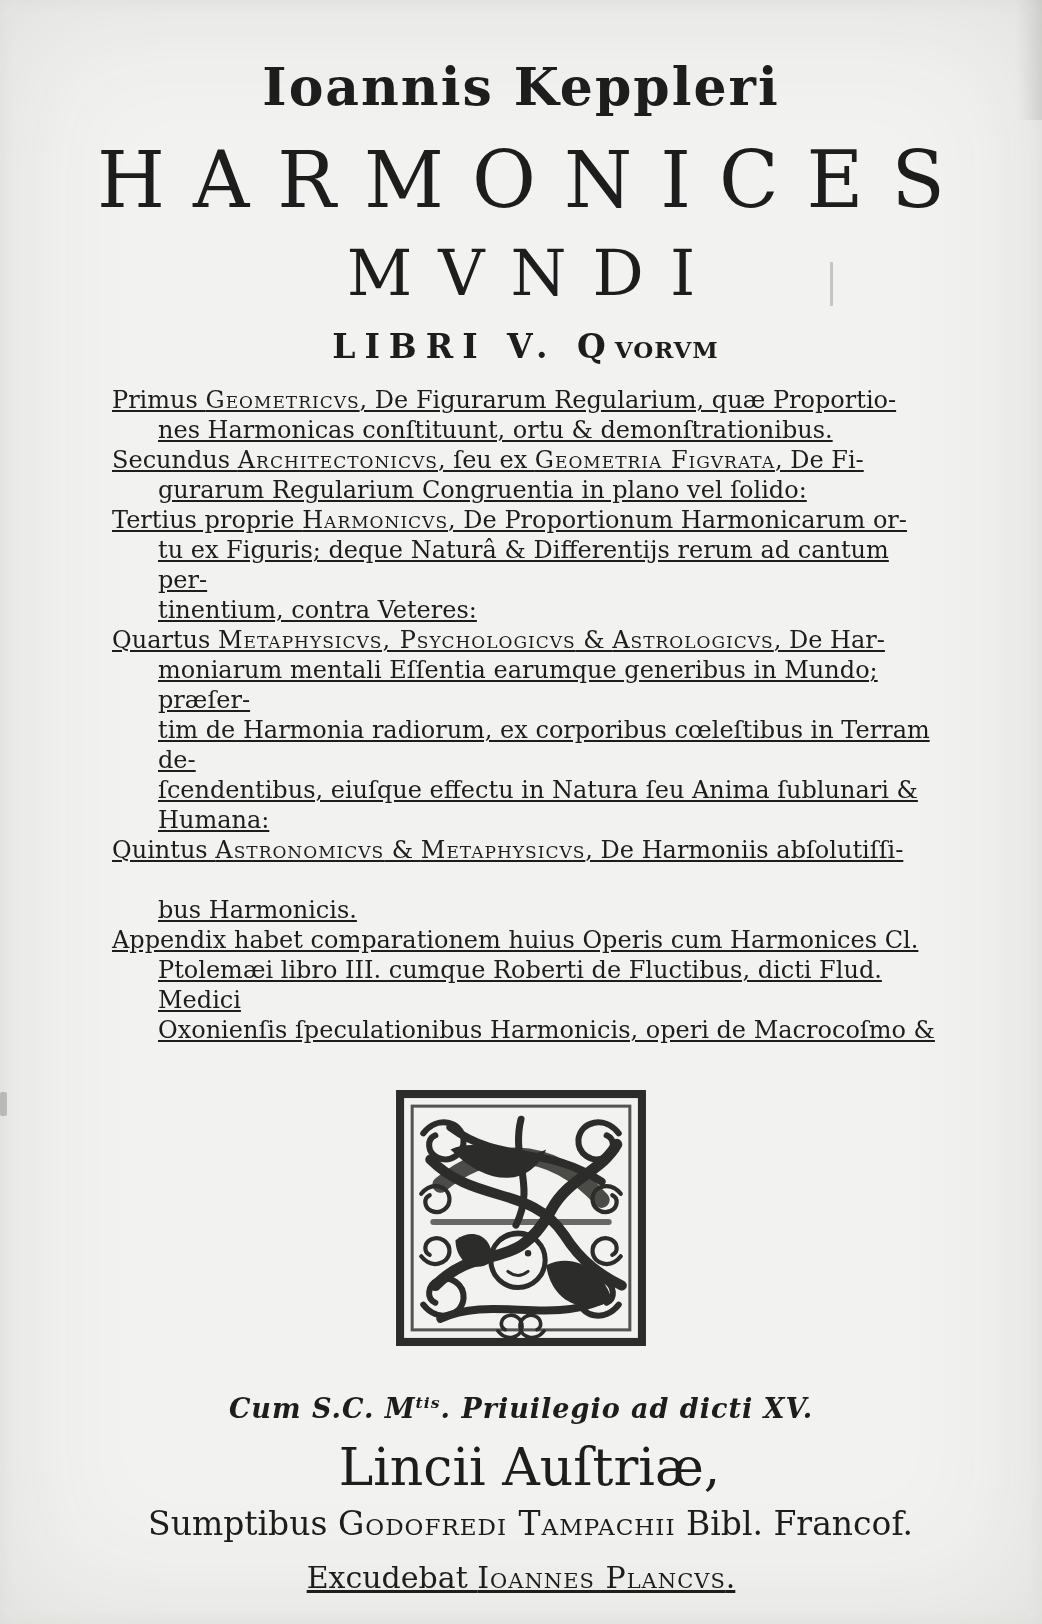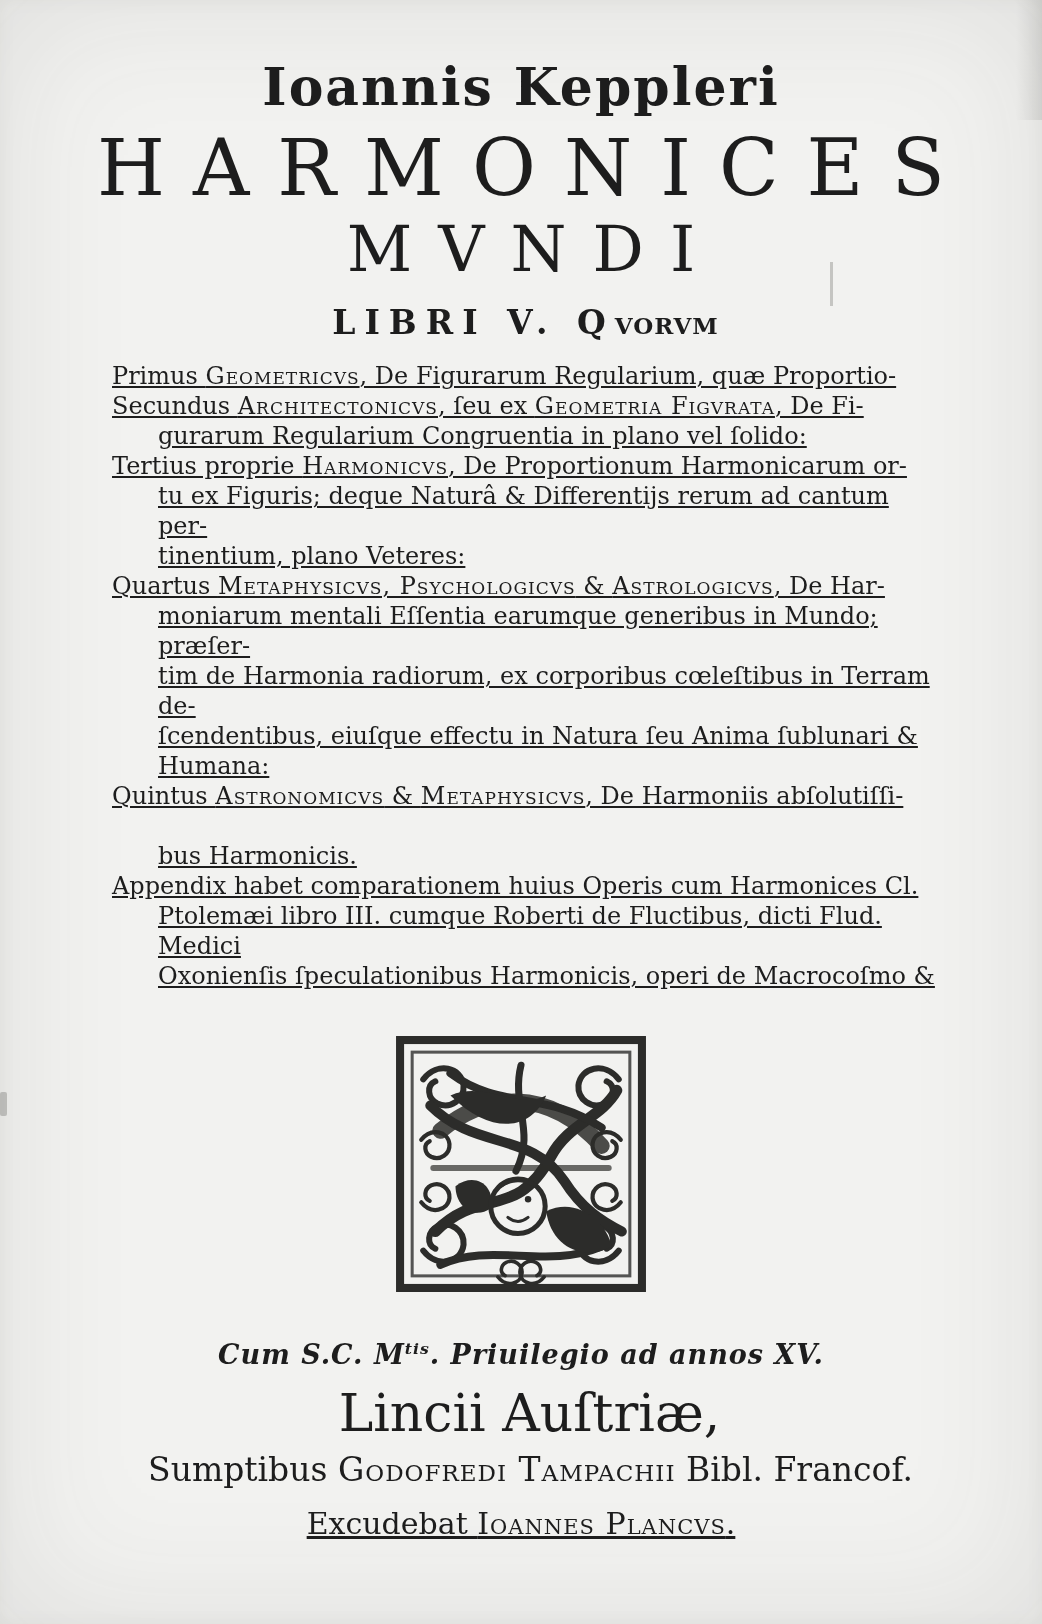--- a/index.html
+++ b/index.html
@@ -12,21 +12,21 @@
     color:#1d1d1d;
     overflow:hidden;
   }
   .sc{font-variant:small-caps;letter-spacing:1px;}
   .author{
     text-align:center;font-size:52px;line-height:1.1;
     margin:0;padding-top:58px;letter-spacing:2px;
   }
   .title-main{
     text-align:center;font-size:78px;line-height:1.0;
-    margin:0;padding-top:14px;letter-spacing:28px;padding-left:28px;
+    margin:12px;padding-top:14px;letter-spacing:28px;padding-left:28px;
     font-weight:normal;
   }
   .title-sub{
     text-align:center;font-size:64px;line-height:1.0;
     margin:0;padding-top:10px;letter-spacing:26px;padding-left:26px;
     font-weight:normal;
   }
   .libri{
     text-align:center;font-size:33px;line-height:1.1;
     margin:0;padding-top:24px;letter-spacing:9px;padding-left:9px;
@@ -60,23 +60,23 @@
 <body>
 
 <div class="page">
 
   <h2 class="author">Ioannis Keppleri</h2>
   <h1 class="title-main">HARMONICES</h1>
   <h1 class="title-sub">MVNDI</h1>
   <h3 class="libri"><span>LIBRI V. Q</span><span class="sc">vorvm</span></h3>
 
   <div class="books">
-    <p class="book"><span>Primus </span><span class="sc">Geometricvs</span><span>, De Figurarum Regularium, quæ Proportio-</span><br></p>
+    <p class="book"><span>Primus </span><span class="sc">Geometricvs</span><span>, De Figurarum Regularium, quæ Proportio-</span><br><span>nes Harmonicas conſtituunt, ortu &amp; demonſtrationibus.</span></p>
     <p class="book"><span>Secundus </span><span class="sc">Architectonicvs</span><span>, ſeu ex </span><span class="sc">Geometria Figvrata</span><span>, De Fi-</span><br><span>gurarum Regularium Congruentia in plano vel ſolido:</span></p>
-    <p class="book"><span>Tertius proprie </span><span class="sc">Harmonicvs</span><span>, De Proportionum Harmonicarum or-</span><br><span>tu ex Figuris; deque Naturâ &amp; Differentijs rerum ad cantum per-</span><br><span>tinentium, plano Veteres:</span></p>
+    <p class="book"><span>Tertius proprie </span><span class="sc">Harmonicvs</span><span>, De Proportionum Harmonicarum or-</span><br><span>tu ex Figuris; deque Naturâ &amp; Differentijs rerum ad cantum per-</span><br><span>tinentium, contra Veteres:</span></p>
     <p class="book"><span>Quartus </span><span class="sc">Metaphysicvs, Psychologicvs</span><span> &amp; </span><span class="sc">Astrologicvs</span><span>, De Har-</span><br><span>moniarum mentali Eſſentia earumque generibus in Mundo; præſer-</span><br><span>tim de Harmonia radiorum, ex corporibus cœleſtibus in Terram de-</span><br><span>ſcendentibus, eiuſque effectu in Natura ſeu Anima ſublunari &amp;</span><br><span>Humana:</span></p>
     <p class="book"><span>Quintus </span><span class="sc">Astronomicvs</span><span> &amp; </span><span class="sc">Metaphysicvs</span><span>, De Harmoniis abſolutiſſi-</span><br><br><span>bus Harmonicis.</span></p>
     <p class="book"><span>Appendix habet comparationem huius Operis cum Harmonices Cl.</span><br><span>Ptolemæi libro III. cumque Roberti de Fluctibus, dicti Flud. Medici</span><br><span>Oxonienſis ſpeculationibus Harmonicis, operi de Macrocoſmo &amp;</span><br></p>
   </div>
 
   <svg class="ornament" viewBox="0 0 250 256" width="252" height="258" role="img">
     <g stroke="#1c1c1a" fill="none" stroke-linecap="round" opacity="0.92">
       <rect x="5" y="5" width="240" height="246" stroke-width="8"></rect>
       <rect x="17" y="17" width="216" height="222" stroke-width="3" opacity="0.8"></rect>
       <defs>
@@ -103,21 +103,21 @@
       <path d="M150,175 C180,160 210,185 215,210 C185,225 155,210 150,175 Z" fill="#1c1c1a" stroke="none"></path>
       <path d="M60,150 C80,135 100,150 95,172 C78,184 60,170 60,150 Z" fill="#1c1c1a" stroke="none"></path>
       <circle cx="122" cy="170" r="27" stroke-width="5"></circle>
       <circle cx="112" cy="163" r="3.2" fill="#1c1c1a" stroke="none"></circle>
       <circle cx="132" cy="163" r="3.2" fill="#1c1c1a" stroke="none"></circle>
       <path d="M112,181 Q122,189 132,181" stroke-width="3"></path>
       <path d="M104,150 Q122,138 140,150" stroke-width="4"></path>
     </g>
   </svg>
 
-  <p class="privilege"><span>Cum S.C. M</span><sup>tis</sup><span>. Priuilegio ad annos XV.</span></p>
+  <p class="privilege"><span>Cum S.C. M</span><sup>tis</sup><span>. Priuilegio ad dicti XV.</span></p>
 
   <p class="place">Lincii Auſtriæ,</p>
   <p class="publisher"><span>Sumptibus </span><span class="sc">Godofredi Tampachii</span><span> Bibl. Francof.</span></p>
   <p class="printer"><span>Excudebat </span><span class="sc">Ioannes Plancvs</span><span>.</span></p>
 
   <div class="artifact artifact-right-line"></div>
   <div class="artifact artifact-left-smudge"></div>
   <div class="artifact artifact-corner"></div>
 </div>
 

